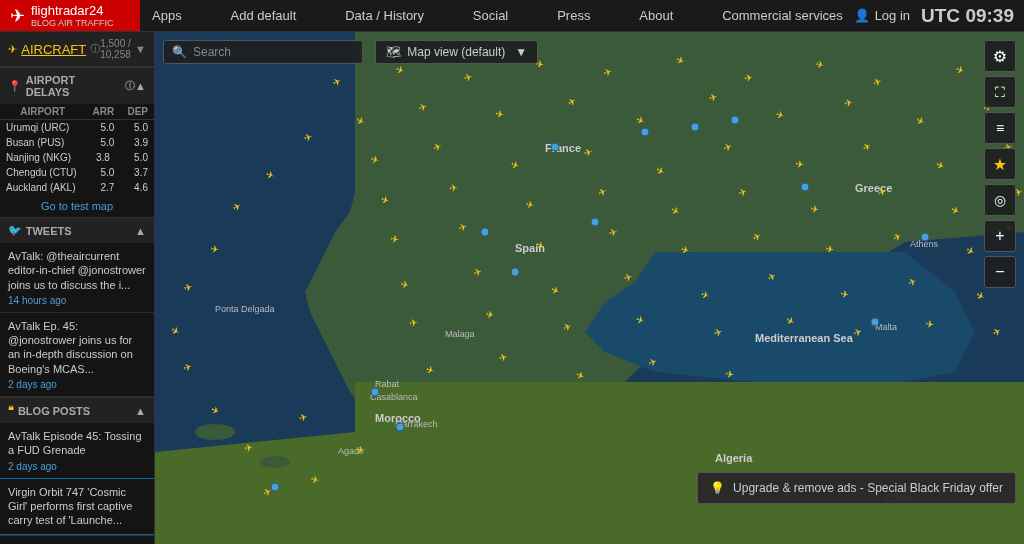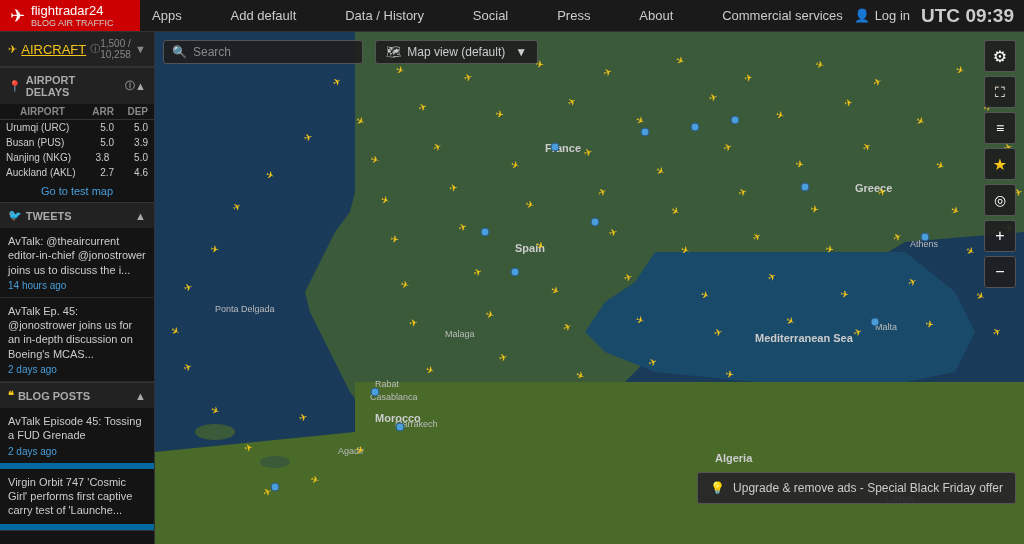--- a/index.html
+++ b/index.html
@@ -51,21 +51,21 @@
     .delay-table th.right { text-align: right; }
     .delay-table td { font-size: 10px; color: #ccc; padding: 2px 6px; }
     .go-to-map { display: block; text-align: center; color: #4a9eda; font-size: 11px; padding: 5px; text-decoration: none; cursor: pointer; }
 
     
     .tweet-item { padding: 6px 8px; border-bottom: 1px solid #2a2a2a; cursor: pointer; }
     .tweet-text { font-size: 11px; color: #ccc; line-height: 1.3; }
     .tweet-time { font-size: 10px; color: #4a9eda; margin-top: 3px; }
 
     
-    .blog-item { padding: 6px 8px; border-bottom: 6px solid #0369a1; cursor: pointer; }
+    .blog-item { padding: 6px 8px; border-bottom: 1px solid #0369a1; cursor: pointer; }
     .blog-title { font-size: 11px; color: #ccc; line-height: 1.3; }
     .blog-time { font-size: 10px; color: #4a9eda; margin-top: 3px; }
 
     
     #map {
       position: absolute; top: 32px; left: 155px; right: 0; bottom: 0;
       background: #2a4a6e; overflow: hidden;
     }
     
     #map-canvas {
@@ -178,20 +178,25 @@
         </tr>
         <tr>
           <td>Busan (PUS)</td>
           <td style="text-align:right">5.0</td>
           <td style="text-align:right">3.9</td>
         </tr>
         <tr>
           <td>Nanjing (NKG)</td>
           <td style="text-align:center">3.8</td>
           <td style="text-align:right">5.0</td>
+        </tr>
+        <tr>
+          <td>Chengdu (CTU)</td>
+          <td style="text-align:right">5.0</td>
+          <td style="text-align:right">3.7</td>
         </tr>
         <tr>
           <td>Auckland (AKL)</td>
           <td style="text-align:right">2.7</td>
           <td style="text-align:right">4.6</td>
         </tr>
       </tbody>
     </table>
     <a class="go-to-map">Go to test map</a>
   </div>

